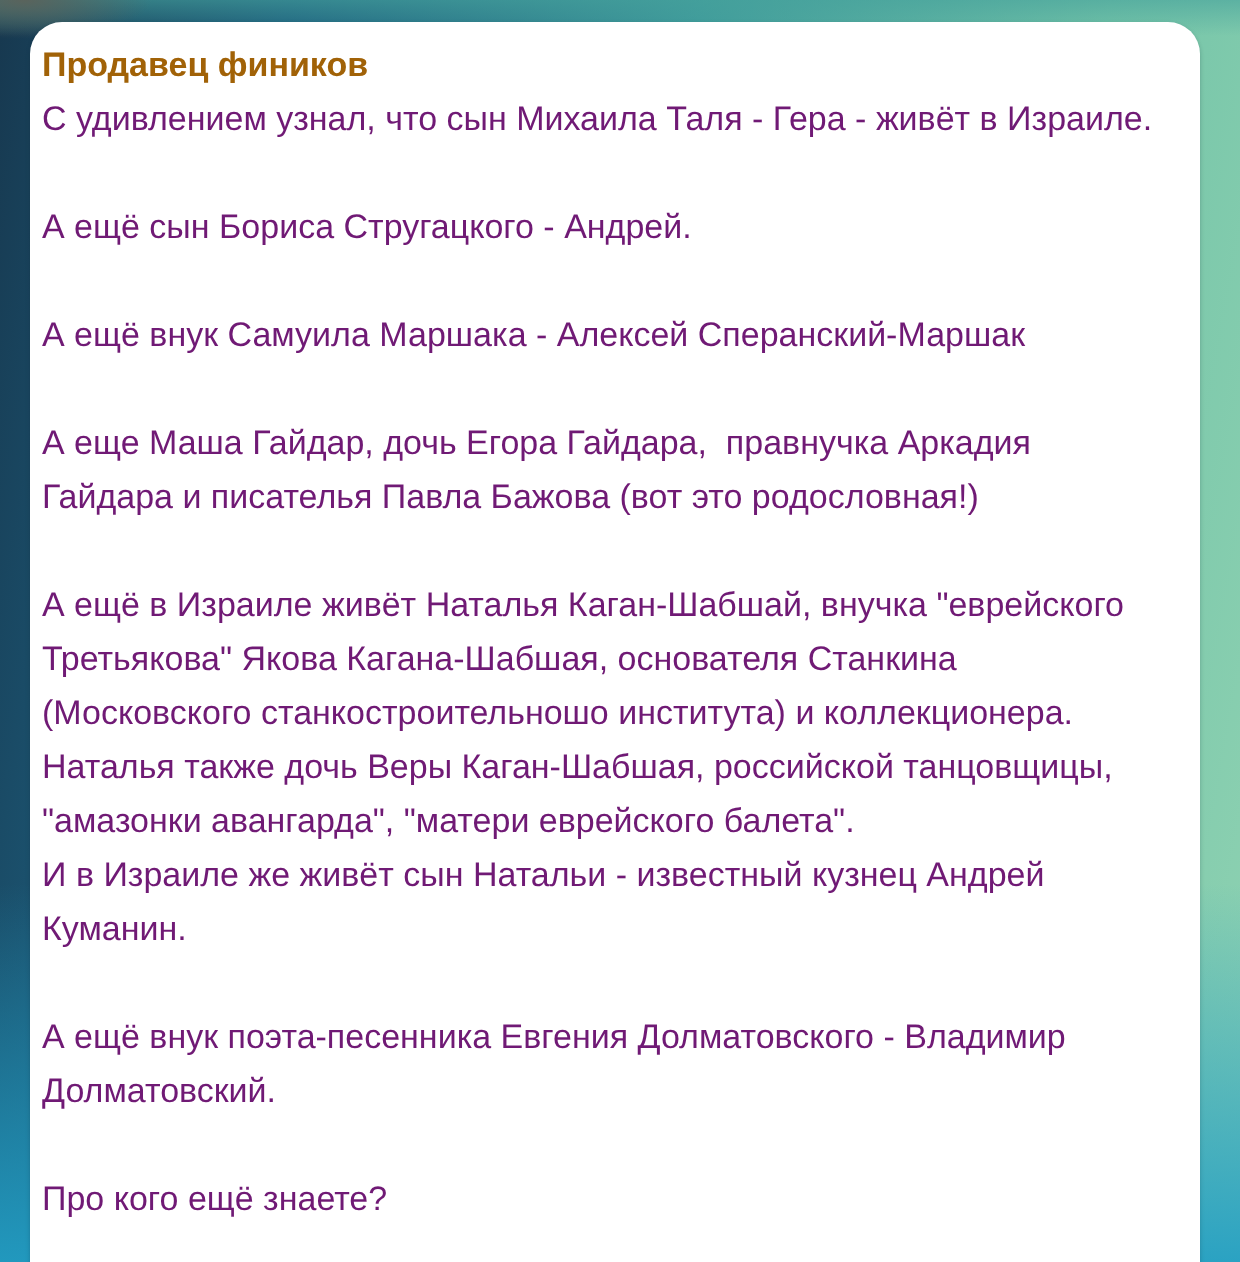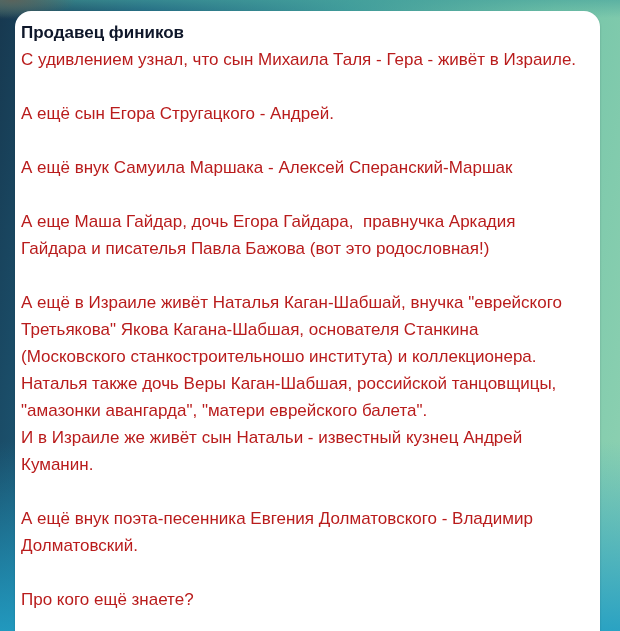--- a/index.html
+++ b/index.html
@@ -29,48 +29,48 @@
     top: 11px;
     width: 585px;
     height: 660px; 
     box-sizing: border-box;
     background: #ffffff;
     border-radius: 16px;
     box-shadow: 0 1px 2px rgba(16, 35, 47, 0.25);
     padding: 8px 16px 0 6px;
   }
   .sender {
-    color: #0f172a;
+    color: #a16207;
     font-weight: 600;
     font-size: 17px;
     line-height: 27px;
   }
   .text p {
     margin: 0 0 27px 0;
     font-size: 17px;
     line-height: 27px;
-    color: #b91c1c;
+    color: #701a75;
     white-space: pre-wrap;
   }
   .text p:last-child {
     margin-bottom: 0;
   }
 </style>
 </head>
 <body>
 
 <div id="app">
   <div class="wallpaper"></div>
 
   <div class="bubble">
     <div class="sender">Продавец фиников</div>
 
     <div class="text">
       <p>С удивлением узнал, что сын Михаила Таля - Гера - живёт в Израиле.</p>
-      <p>А ещё сын Егора Стругацкого - Андрей.</p>
+      <p>А ещё сын Бориса Стругацкого - Андрей.</p>
       <p>А ещё внук Самуила Маршака - Алексей Сперанский-Маршак</p>
       <p>А еще Маша Гайдар, дочь Егора Гайдара,  правнучка Аркадия Гайдара и писателья Павла Бажова (вот это родословная!)</p>
       <p>А ещё в Израиле живёт Наталья Каган-Шабшай, внучка "еврейского Третьякова" Якова Кагана-Шабшая, основателя Станкина (Московского станкостроительношо института) и коллекционера.
 Наталья также дочь Веры Каган-Шабшая, российской танцовщицы, "амазонки авангарда", "матери еврейского балета".
 И в Израиле же живёт сын Натальи - известный кузнец Андрей Куманин.</p>
       <p>А ещё внук поэта-песенника Евгения Долматовского - Владимир Долматовский.</p>
       <p>Про кого ещё знаете?</p>
     </div>
   </div>
 </div>

